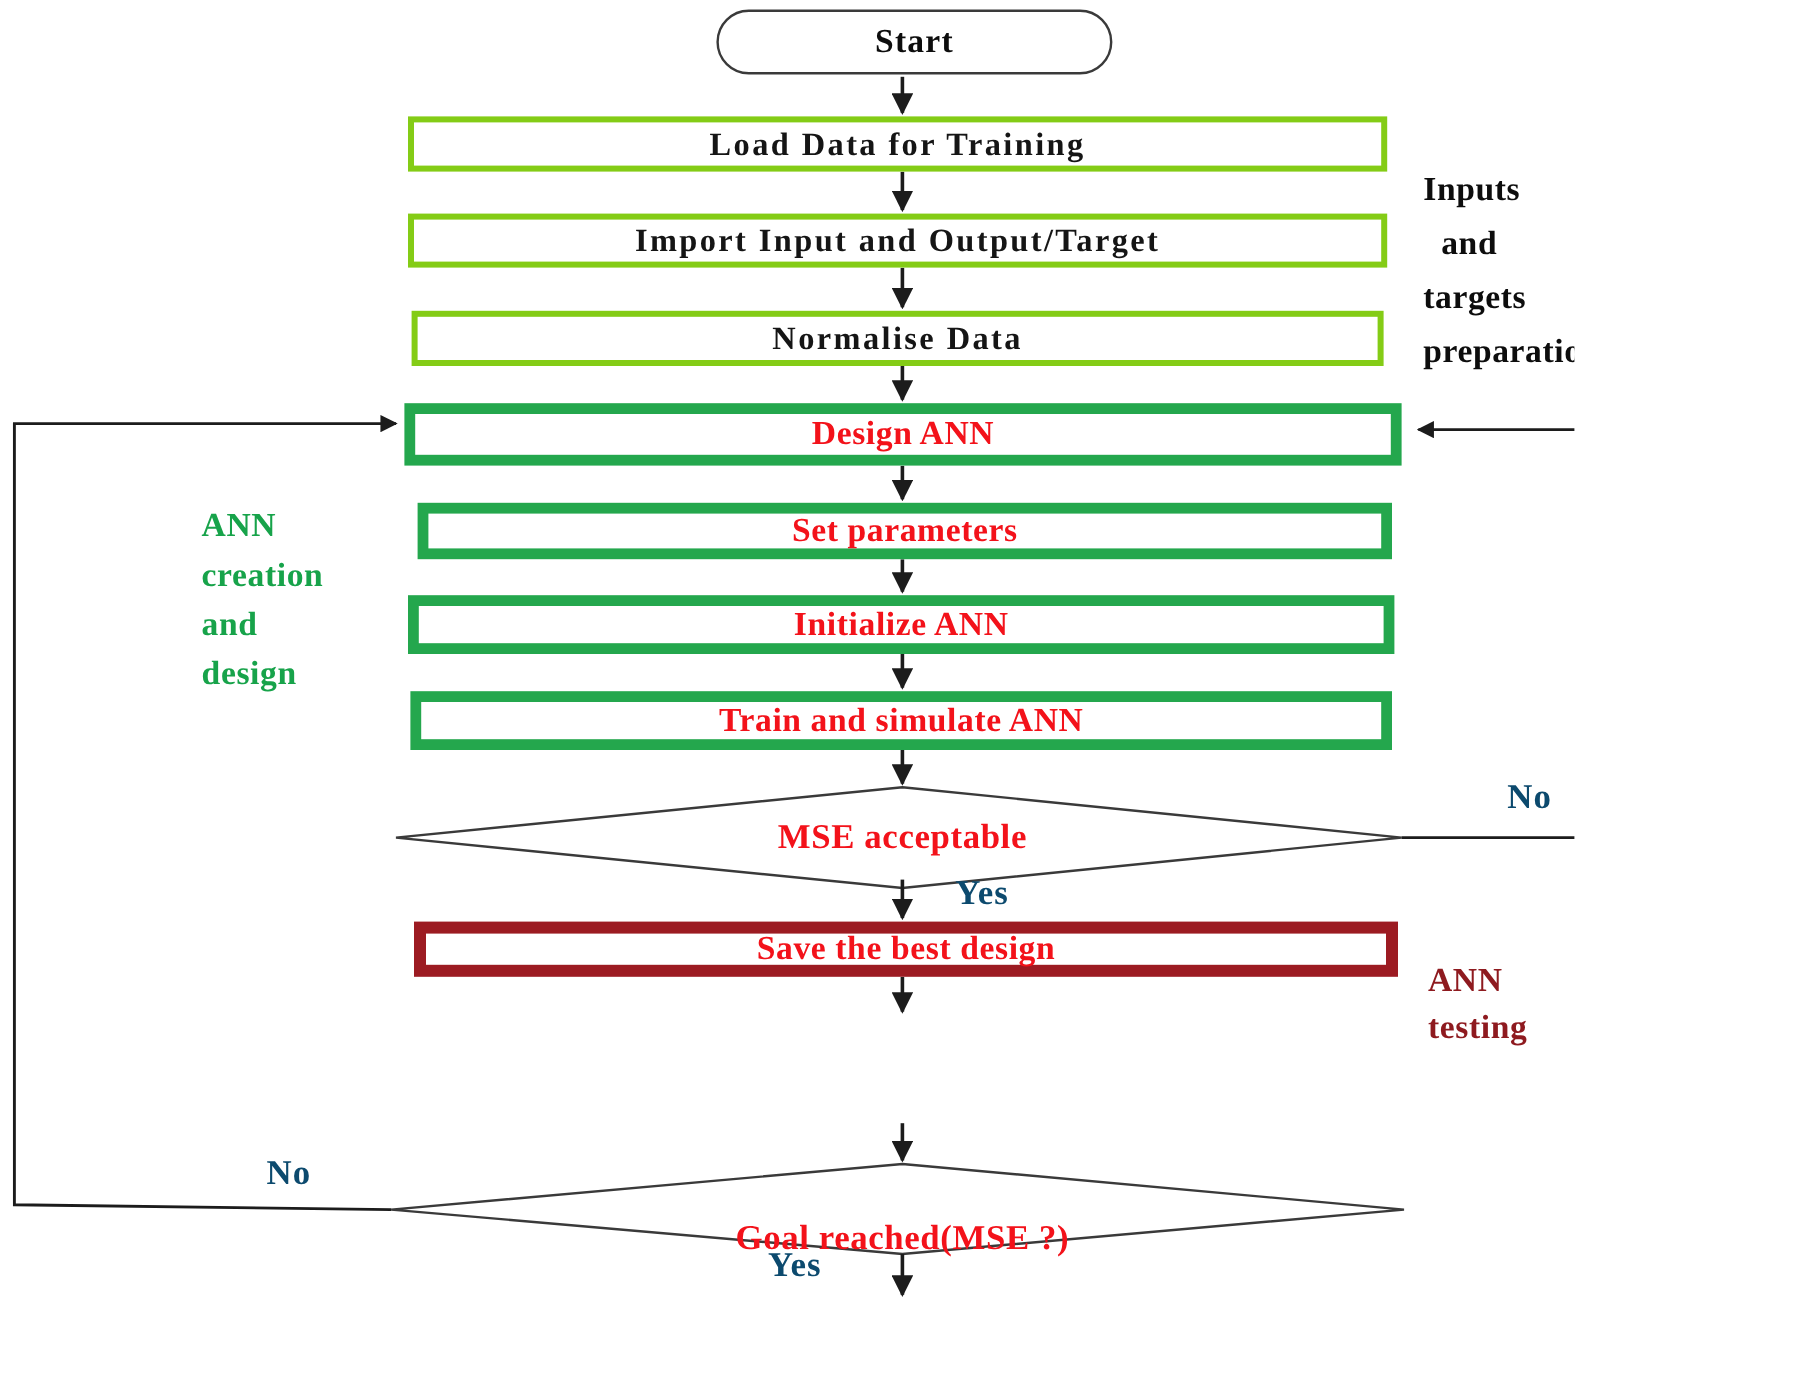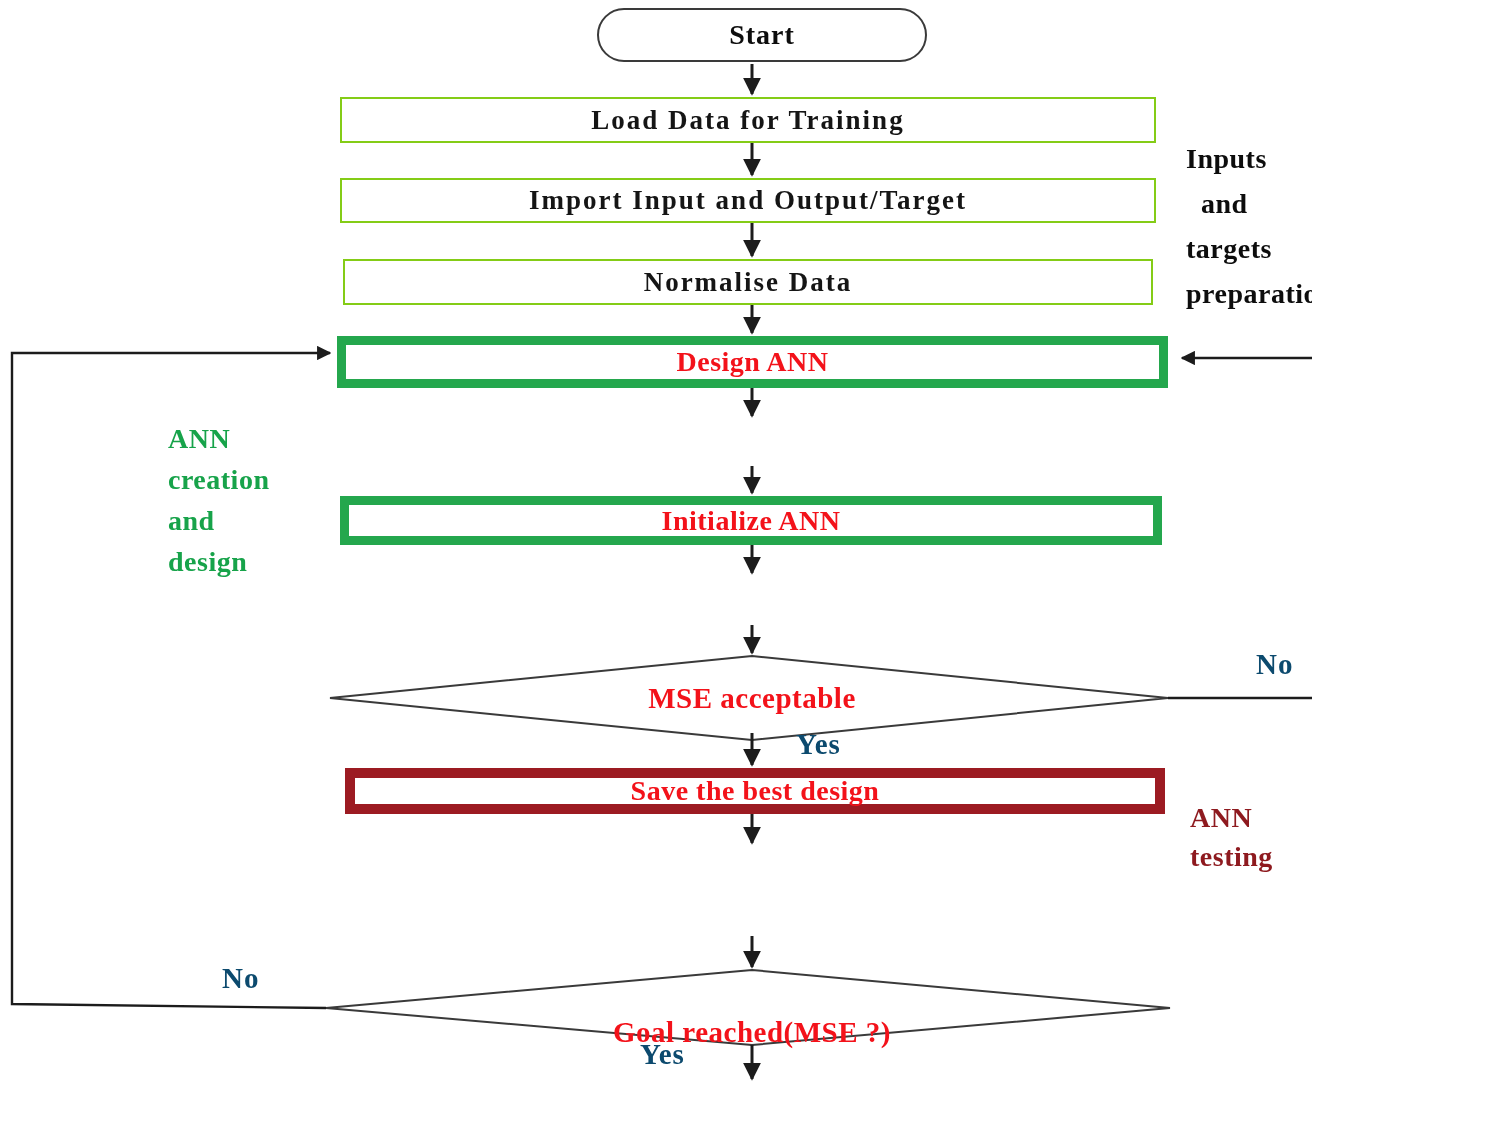--- a/index.html
+++ b/index.html
@@ -23,21 +23,21 @@
   .diamond{fill:#ffffff;stroke:var(--shape-stroke);stroke-width:2;}
   .node{
     position:absolute;display:flex;align-items:center;justify-content:center;
     text-align:center;font-weight:bold;box-sizing:border-box;background:#ffffff;
   }
   .terminator{
     border:2.5px solid var(--shape-stroke);border-radius:29px;
     font-size:28px;color:#0d0d0d;letter-spacing:1px;
   }
   .plainbox{
-    border:2px solid #84cc16;font-size:27px;color:#151515;letter-spacing:2px;
+    border:5px solid #84cc16;font-size:27px;color:#151515;letter-spacing:2px;
   }
   .greenbox{
     border:9px solid var(--green-border);font-size:28px;color:var(--red-text);letter-spacing:.5px;
   }
   .maroonbox{
     border:10px solid var(--maroon-border);font-size:28px;color:var(--red-text);letter-spacing:.5px;
   }
   .diamond-label{
     position:absolute;text-align:center;font-weight:bold;font-size:29px;
     color:var(--red-text);letter-spacing:.5px;
@@ -87,23 +87,25 @@
   <div class="node terminator" style="left:597px;top:8px;width:330px;height:54px">Start</div>
 
   <div class="node plainbox" style="left:340px;top:97px;width:816px;height:46px">Load Data for Training</div>
 
   <div class="node plainbox" style="left:340px;top:178px;width:816px;height:45px">Import Input and Output/Target</div>
 
   <div class="node plainbox" style="left:343px;top:259px;width:810px;height:46px">Normalise Data</div>
 
   <div class="node greenbox" style="left:337px;top:336px;width:831px;height:52px">Design ANN</div>
 
+  <div class="node greenbox" style="left:348px;top:419px;width:812px;height:47px">Set parameters</div>
 
   <div class="node greenbox" style="left:340px;top:496px;width:822px;height:49px">Initialize ANN</div>
 
+  <div class="node greenbox" style="left:342px;top:576px;width:818px;height:49px">Train and simulate ANN</div>
 
   <div class="diamond-label" style="left:552px;top:682px;width:400px;">MSE acceptable</div>
 
   <div class="node maroonbox" style="left:345px;top:768px;width:820px;height:46px">Save the best design</div>
 
 
   <div class="diamond-label" style="left:502px;top:1016px;width:500px;">Goal reached(MSE ?)</div>
 
 
   <div class="edge-label" style="left:796px;top:728px;">Yes</div>

